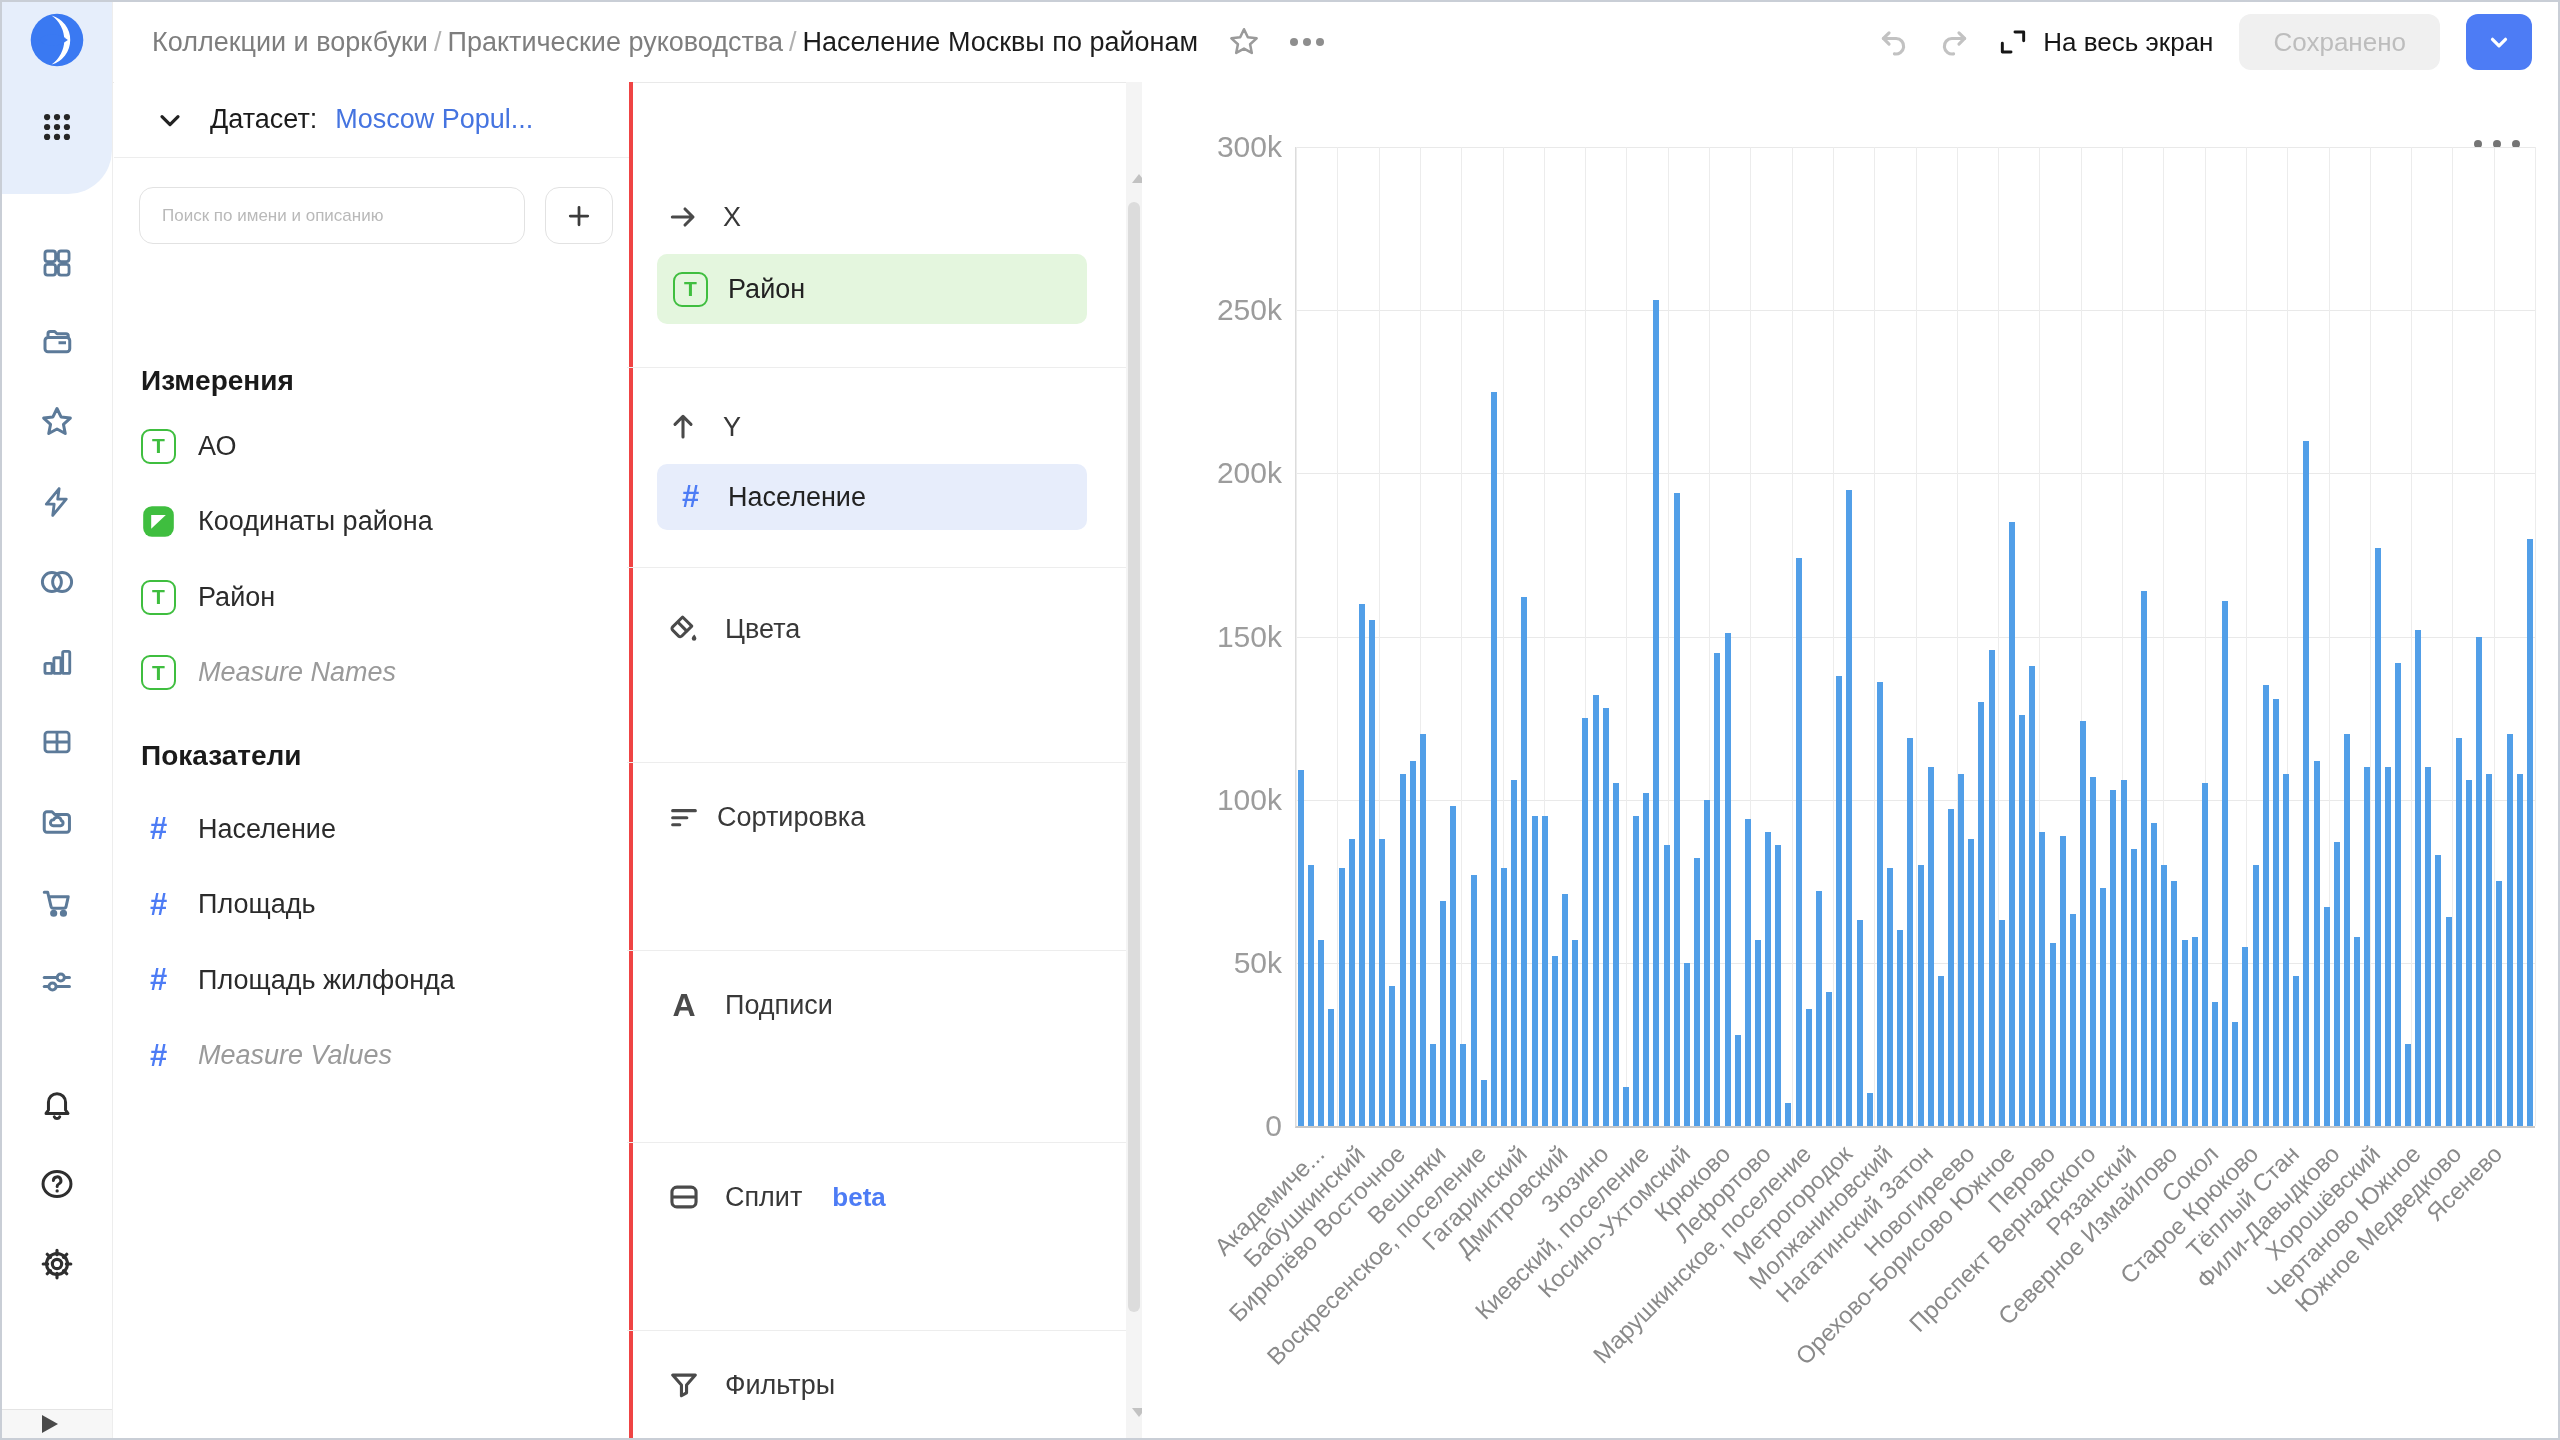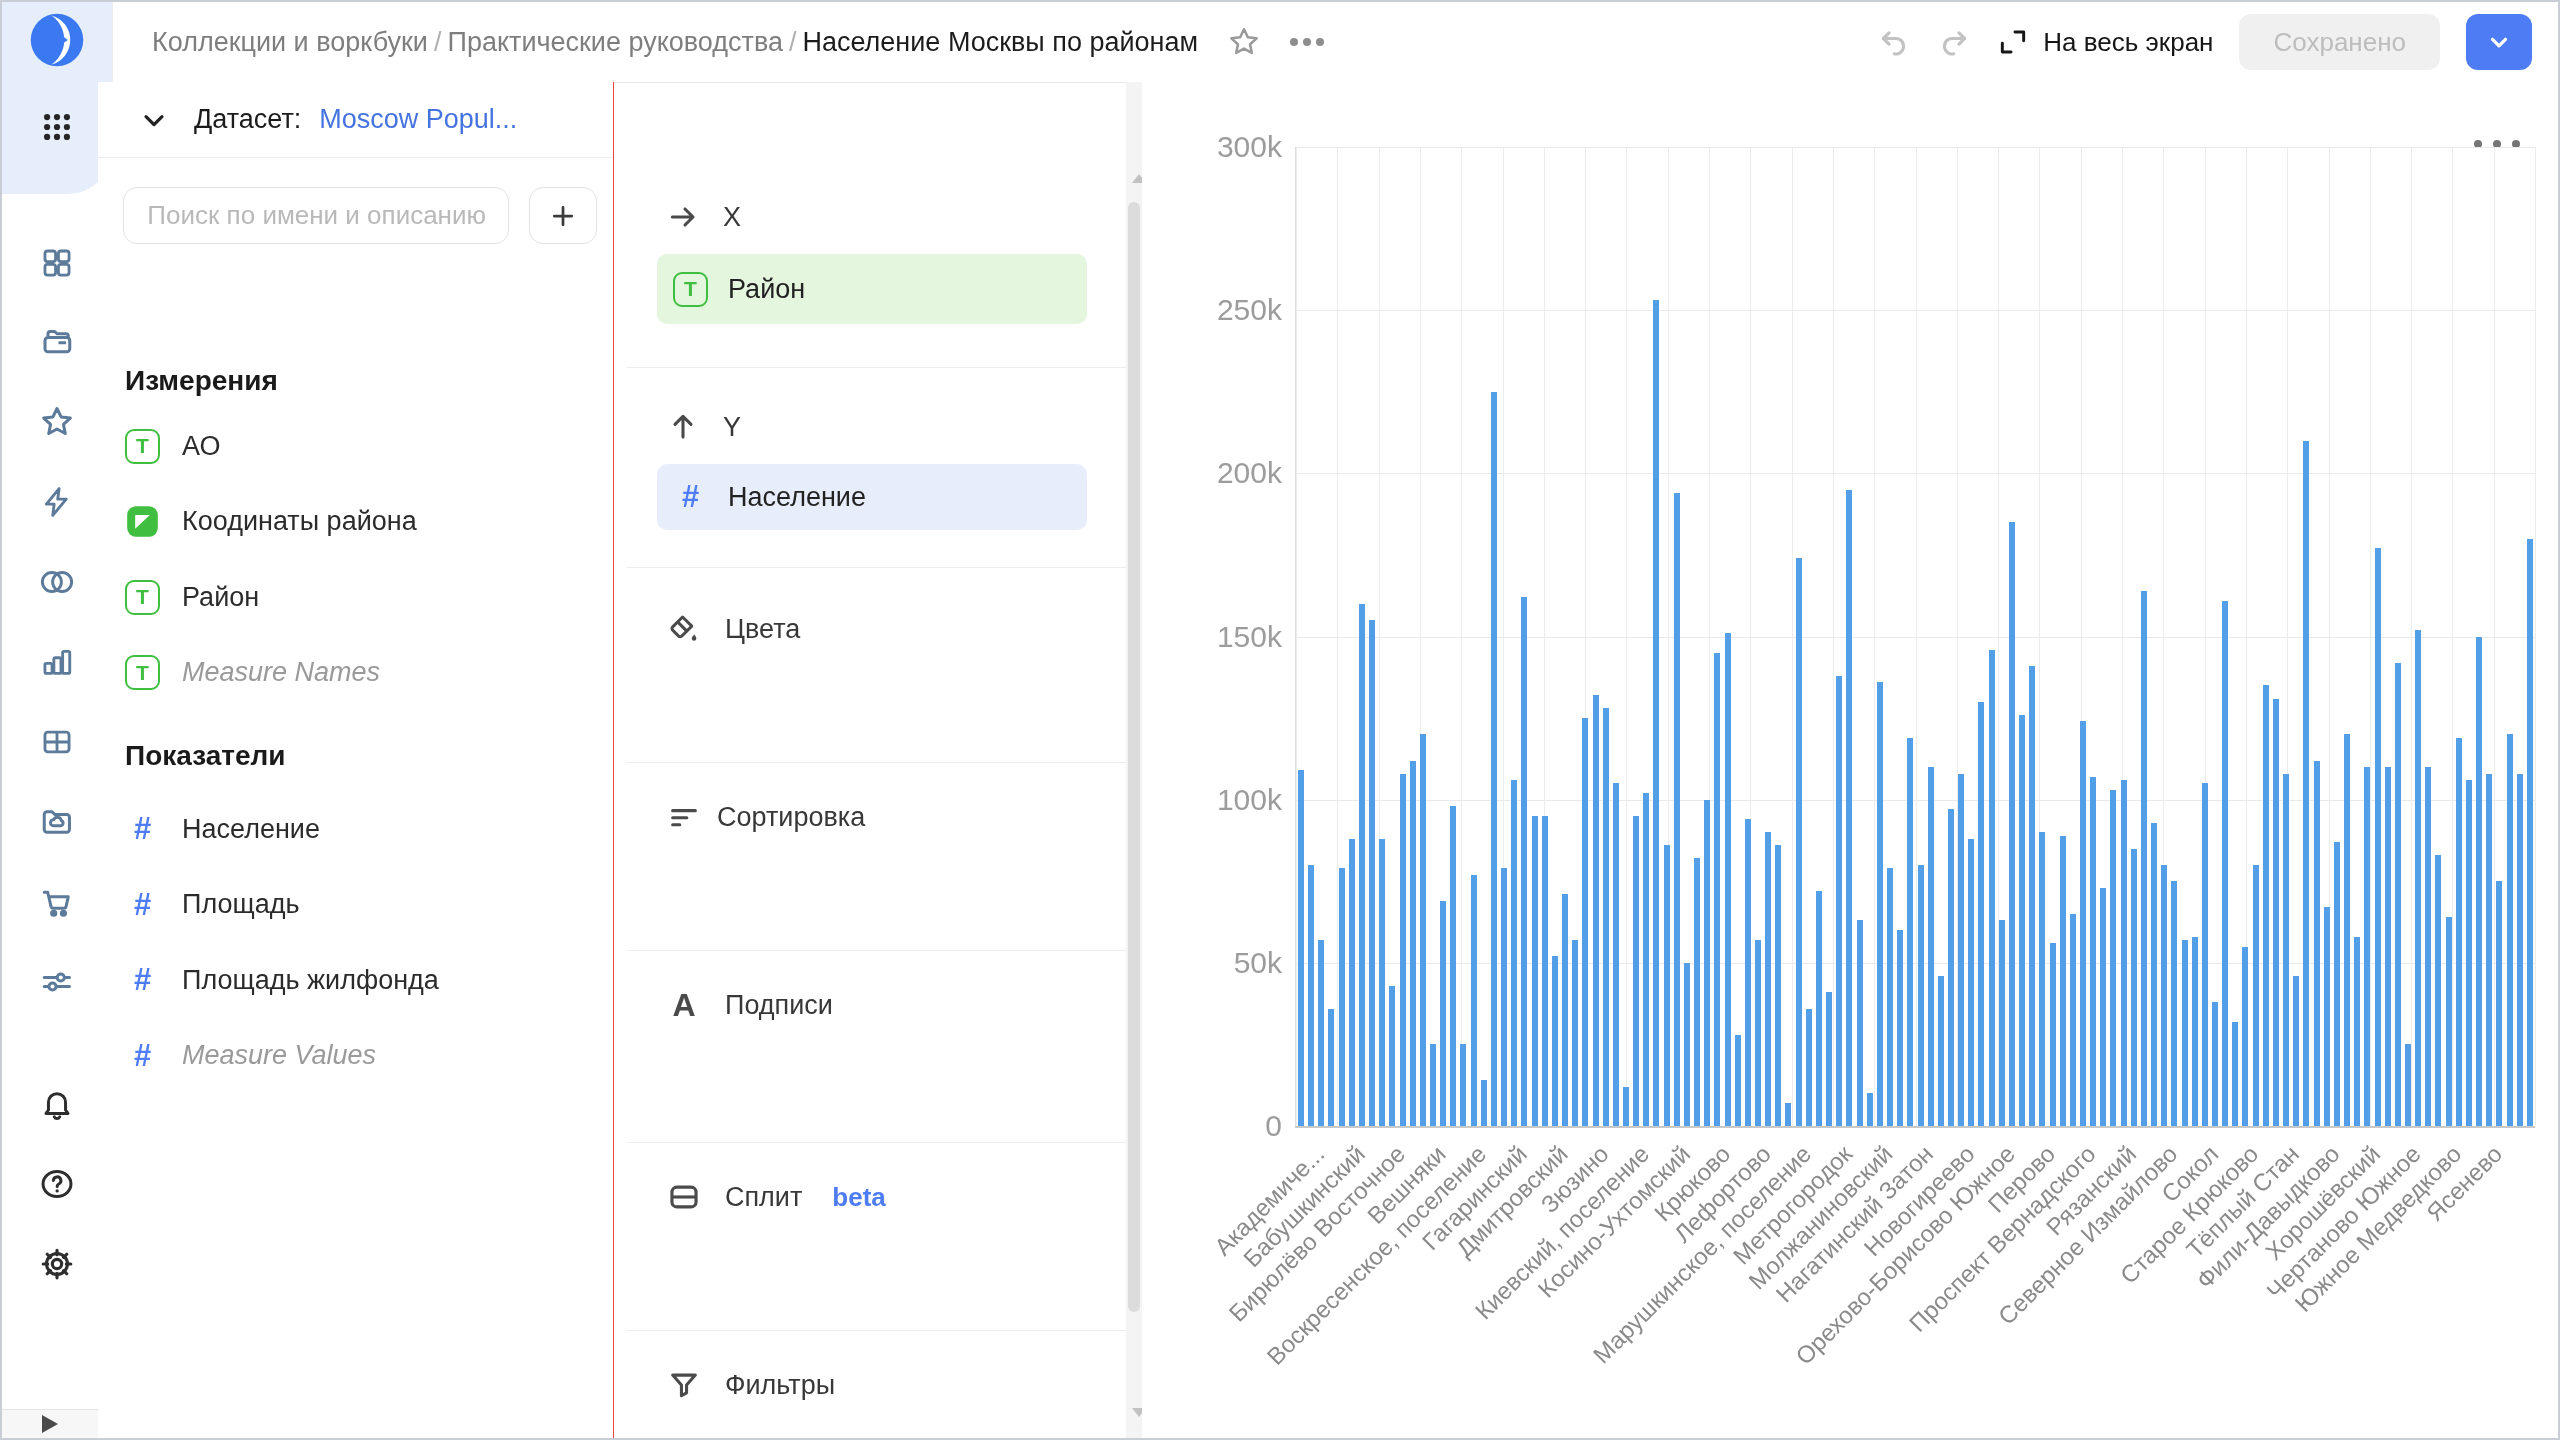--- a/index.html
+++ b/index.html
@@ -19,27 +19,27 @@
   .btn-drop{width:66px;height:56px;border-radius:12px;background:#4d7cf5;display:flex;align-items:center;justify-content:center;border:none;cursor:pointer;}
   .fullscreen{display:flex;align-items:center;gap:14px;font-size:26px;color:#161616;cursor:pointer;}
   
   .blob{position:absolute;left:0;top:0;width:110px;height:192px;background:#e6eefb;border-bottom-right-radius:44px;}
   .rail{position:absolute;left:0;top:0;width:110px;height:1440px;border-right:1px solid #ededed;background:transparent;}
   .rail-ico{position:absolute;left:50%;transform:translate(-50%,-50%);cursor:pointer;}
   .rail-footer{position:absolute;left:0;bottom:0;width:110px;height:28px;background:#f7f7f7;border-top:1px solid #e4e4e4;display:flex;align-items:center;}
   .play-tri{width:0;height:0;border-left:16px solid #4a4a4a;border-top:9px solid transparent;border-bottom:9px solid transparent;margin-left:40px;cursor:pointer;}
   
   .panel{position:absolute;top:80px;bottom:0;background:#fff;}
-  .dataset-panel{left:96px;width:515px;border-right:1px solid #ef4444;}
+  .dataset-panel{left:112px;width:515px;border-right:4px solid #ef4444;}
   .config-panel{left:625px;width:515px;border-right:1px solid #ededed;}
   .panel-head{position:absolute;left:0;top:0;right:0;height:75px;border-bottom:1px solid #ededed;display:flex;align-items:center;}
   .ds-head{gap:18px;padding-left:40px;font-size:27px;color:#1b1b1b;}
   .ds-link{color:#4574e0;cursor:pointer;}
   .search-row{position:absolute;left:25px;top:105px;display:flex;gap:20px;}
-  .search-input{width:340px;height:55px;border:1px solid #e2e2e2;border-radius:14px;font-size:26px;padding:0 22px;color:#333;outline:none;font-family:inherit;text-align:right;}
+  .search-input{width:340px;height:55px;border:1px solid #e2e2e2;border-radius:14px;font-size:17px;padding:0 22px;color:#333;outline:none;font-family:inherit;}
   .search-input::placeholder{color:#b9b9b9;}
   .plus-btn{width:68px;height:57px;border:1px solid #e2e2e2;border-radius:14px;background:#fff;display:flex;align-items:center;justify-content:center;cursor:pointer;}
   .sec-title{position:absolute;left:27px;font-size:28px;font-weight:700;color:#1a1a1a;}
   .field-row{position:absolute;left:27px;height:52px;display:flex;align-items:center;gap:22px;cursor:pointer;}
   .field-row .lbl{font-size:27px;color:#2b2b2b;}
   .field-row .lbl.italic{font-style:italic;color:#9a9a9a;}
   .badge-t{width:35px;height:35px;border:2.5px solid #3fbe3f;border-radius:9px;color:#3fbe3f;font-weight:700;font-size:21px;display:flex;align-items:center;justify-content:center;box-sizing:border-box;}
   .hash{color:#4d7cf5;font-weight:700;font-size:31px;width:35px;text-align:center;}
   
   .cfg-head{gap:20px;padding-left:35px;font-size:27px;color:#1b1b1b;justify-content:flex-start;}

